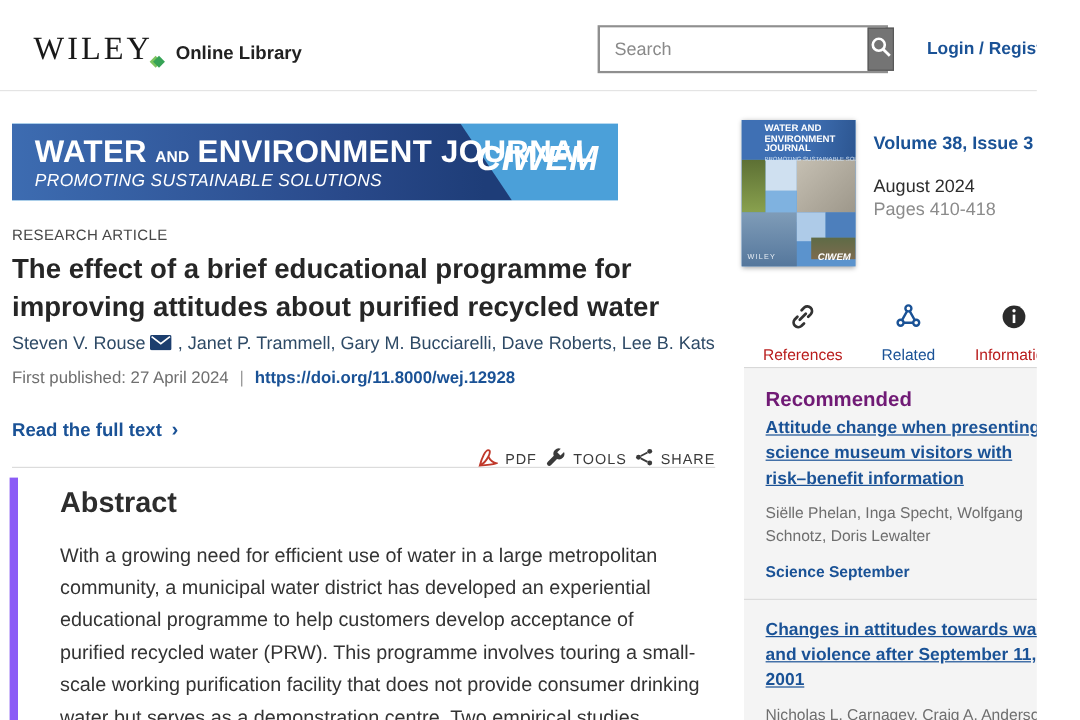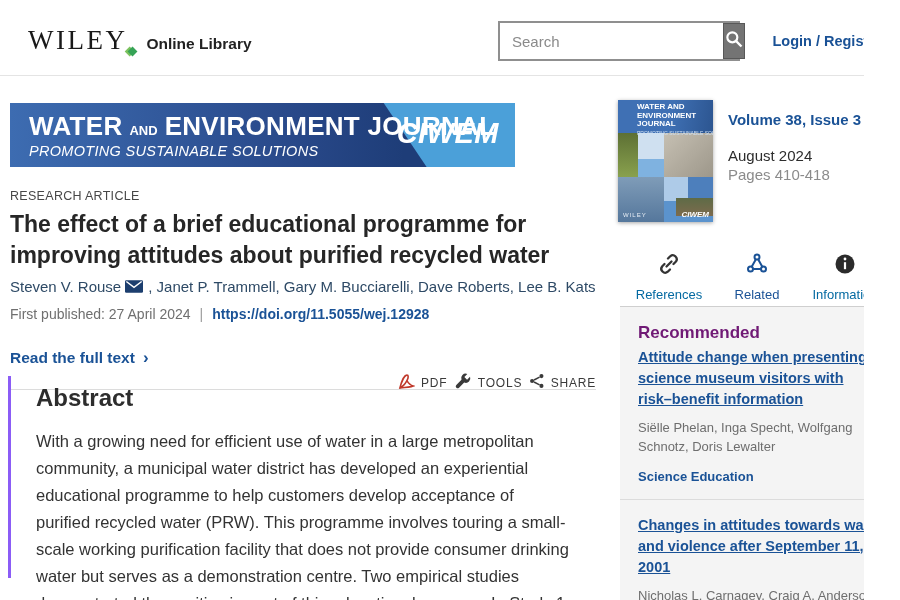--- a/index.html
+++ b/index.html
@@ -55,22 +55,22 @@
   .read-link { position:absolute; left:10px; top:348px; font-size:15.5px; font-weight:700;
                color:#1a5296; cursor:pointer; }
   .read-chevron { margin-left:8px; font-size:17px; }
   .toolbar { position:absolute; left:398px; top:352px; width:198px; display:flex;
              justify-content:space-between; align-items:center; }
   .tool-item { display:flex; align-items:center; gap:6px; font-size:12px; letter-spacing:0.8px;
                color:#3a3a3a; cursor:pointer;margin-top:20px; }
   .divider-main { position:absolute; left:10px; top:389px; width:586px; height:1px; background:#dcdcdc; }
 
   
-  .abstract { position:absolute; left:8px; top:376px; width:588px; height:202px;
-              border-left:3px solid #8b5cf6; padding:8px 0 0 25px; }
+  .abstract { position:absolute; left:8px; top:398px; width:588px; height:202px;
+              border-left:7px solid #8b5cf6; padding:8px 0 0 35px; }
   .abstract-heading { font-size:24px; font-weight:700; color:#2d2d2d; }
   .abstract-text { margin-top:16px; width:534px; font-size:16.5px; line-height:27px; color:#333; }
 
   
   .cover { position:absolute; left:618px; top:100px; width:95px; height:122px; background:#5b93cd;
            box-shadow:0 1px 4px rgba(0,0,0,0.35); overflow:hidden; cursor:pointer; }
   .cover-header { position:absolute; left:0; top:0; width:95px; height:33px;
                   background:linear-gradient(100deg,#3f70b4 55%, #2c5590 100%); z-index:3;
                   padding:3px 19px; }
   .cover-title { font-size:8px; font-weight:700; line-height:8.5px; color:#fff; width:64px; }
@@ -92,21 +92,21 @@
   .issue-meta { position:absolute; left:728px; top:110px; font-size:15px; line-height:19.5px; }
   .issue-vol { color:#1a5296; font-weight:700; cursor:pointer; }
   .issue-date { color:#2d2d2d; margin-top:16px; }
   .issue-pages { color:#8b8b8b; }
 
   
   .tabs { position:absolute; left:628px; top:250px; width:258px; display:flex;
           justify-content:space-between; }
   .tab { width:82px; display:flex; flex-direction:column; align-items:center; gap:7px;
          padding:2px 0 8px; border-bottom:4px solid transparent; cursor:pointer; }
-  .tab-label { font-size:13px; color:#0369a1; }
+  .tab-label { font-size:13px; color:#b91c1c; }
   .tab.active { border-bottom-color:#1a5296; }
   .tab.active .tab-label { color:#1a5296; }
   .sidebar-divider { position:absolute; left:620px; top:306px; width:273px; height:1px; background:#cfcfcf; }
 
   
   .recommended { position:absolute; left:620px; top:307px; width:273px; height:293px;
                  background:#f4f4f4; padding:16px 18px; }
   .rec-heading { font-size:17px; font-weight:700; color:#701a75; }
   .rec-title { display:inline-block; margin-top:4px; font-size:14.5px; font-weight:600;
                color:#1a5296; text-decoration:underline; line-height:1.45; cursor:pointer; }
@@ -159,21 +159,21 @@
   <div class="authors">
     <span>Steven V. Rouse</span><span class="mail-icon">
       <svg width="18" height="13" viewBox="0 0 20 14">
         <rect width="20" height="14" rx="1.5" fill="#1c3e6e"></rect>
         <path d="M1.5 1.5 L10 8 L18.5 1.5" stroke="#ffffff" stroke-width="1.6" fill="none"></path>
       </svg>
     </span><span>, Janet P. Trammell, Gary M. Bucciarelli, Dave Roberts, Lee B. Kats</span>
   </div>
 
   <div class="published-row">
-    <span>First published: 27 April 2024</span><span class="pipe">|</span><a class="doi-link">https://doi.org/11.5055/wej.12928</a>
+    <span>First published: 27 April 2024</span><span class="pipe">|</span><a class="doi-link">https://doi.org/11.8000/wej.12928</a>
   </div>
 
   <div class="read-link">
     <span>Read the full text</span><span class="read-chevron">›</span>
   </div>
 
   <div class="toolbar">
     <div class="tool-item">
       <span>
         <svg width="17" height="17" viewBox="0 0 16 16">
@@ -269,21 +269,21 @@
     </div>
   </div>
   <div class="sidebar-divider"></div>
 
   <div class="recommended">
     <div class="rec-heading">Recommended</div>
 
     <div>
       <a class="rec-title">Attitude change when presenting science museum visitors with risk–benefit information</a>
       <div class="rec-authors">Siëlle Phelan, Inga Specht, Wolfgang Schnotz, Doris Lewalter</div>
-      <div class="rec-journal">Science Education</div>
+      <div class="rec-journal">Science September</div>
     </div>
 
     <div class="rec-divider"></div>
 
     <div class="rec-item2">
       <a class="rec-title">Changes in attitudes towards war and violence after September 11, 2001</a>
       <div class="rec-authors">Nicholas L. Carnagey, Craig A. Anderson</div>
       
     </div>
   </div>

